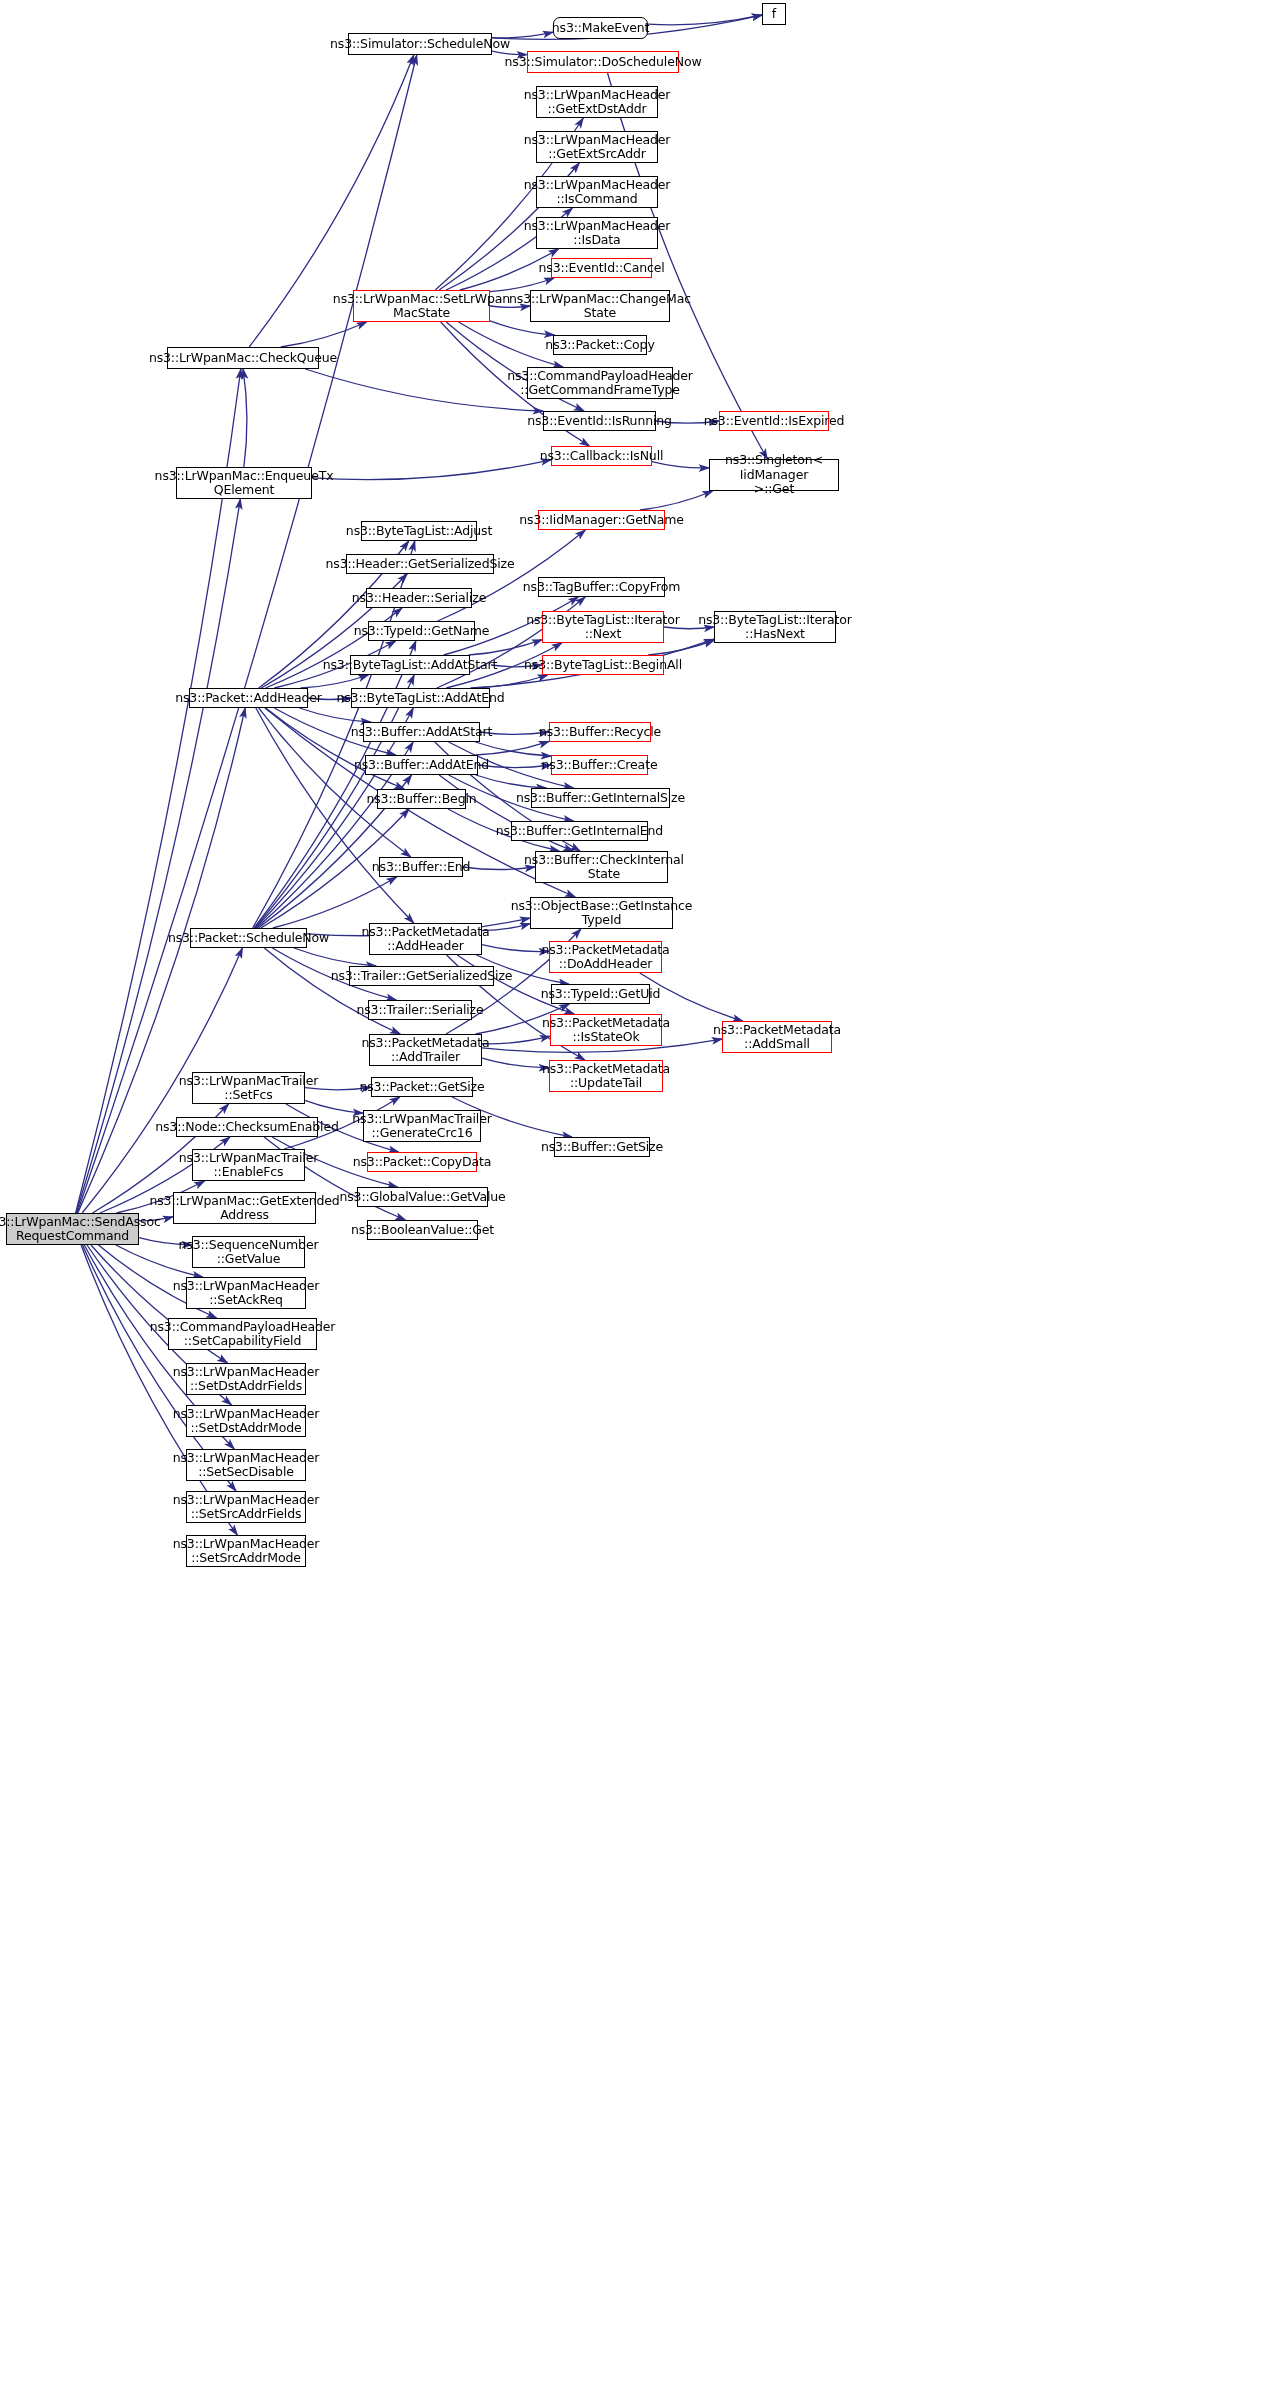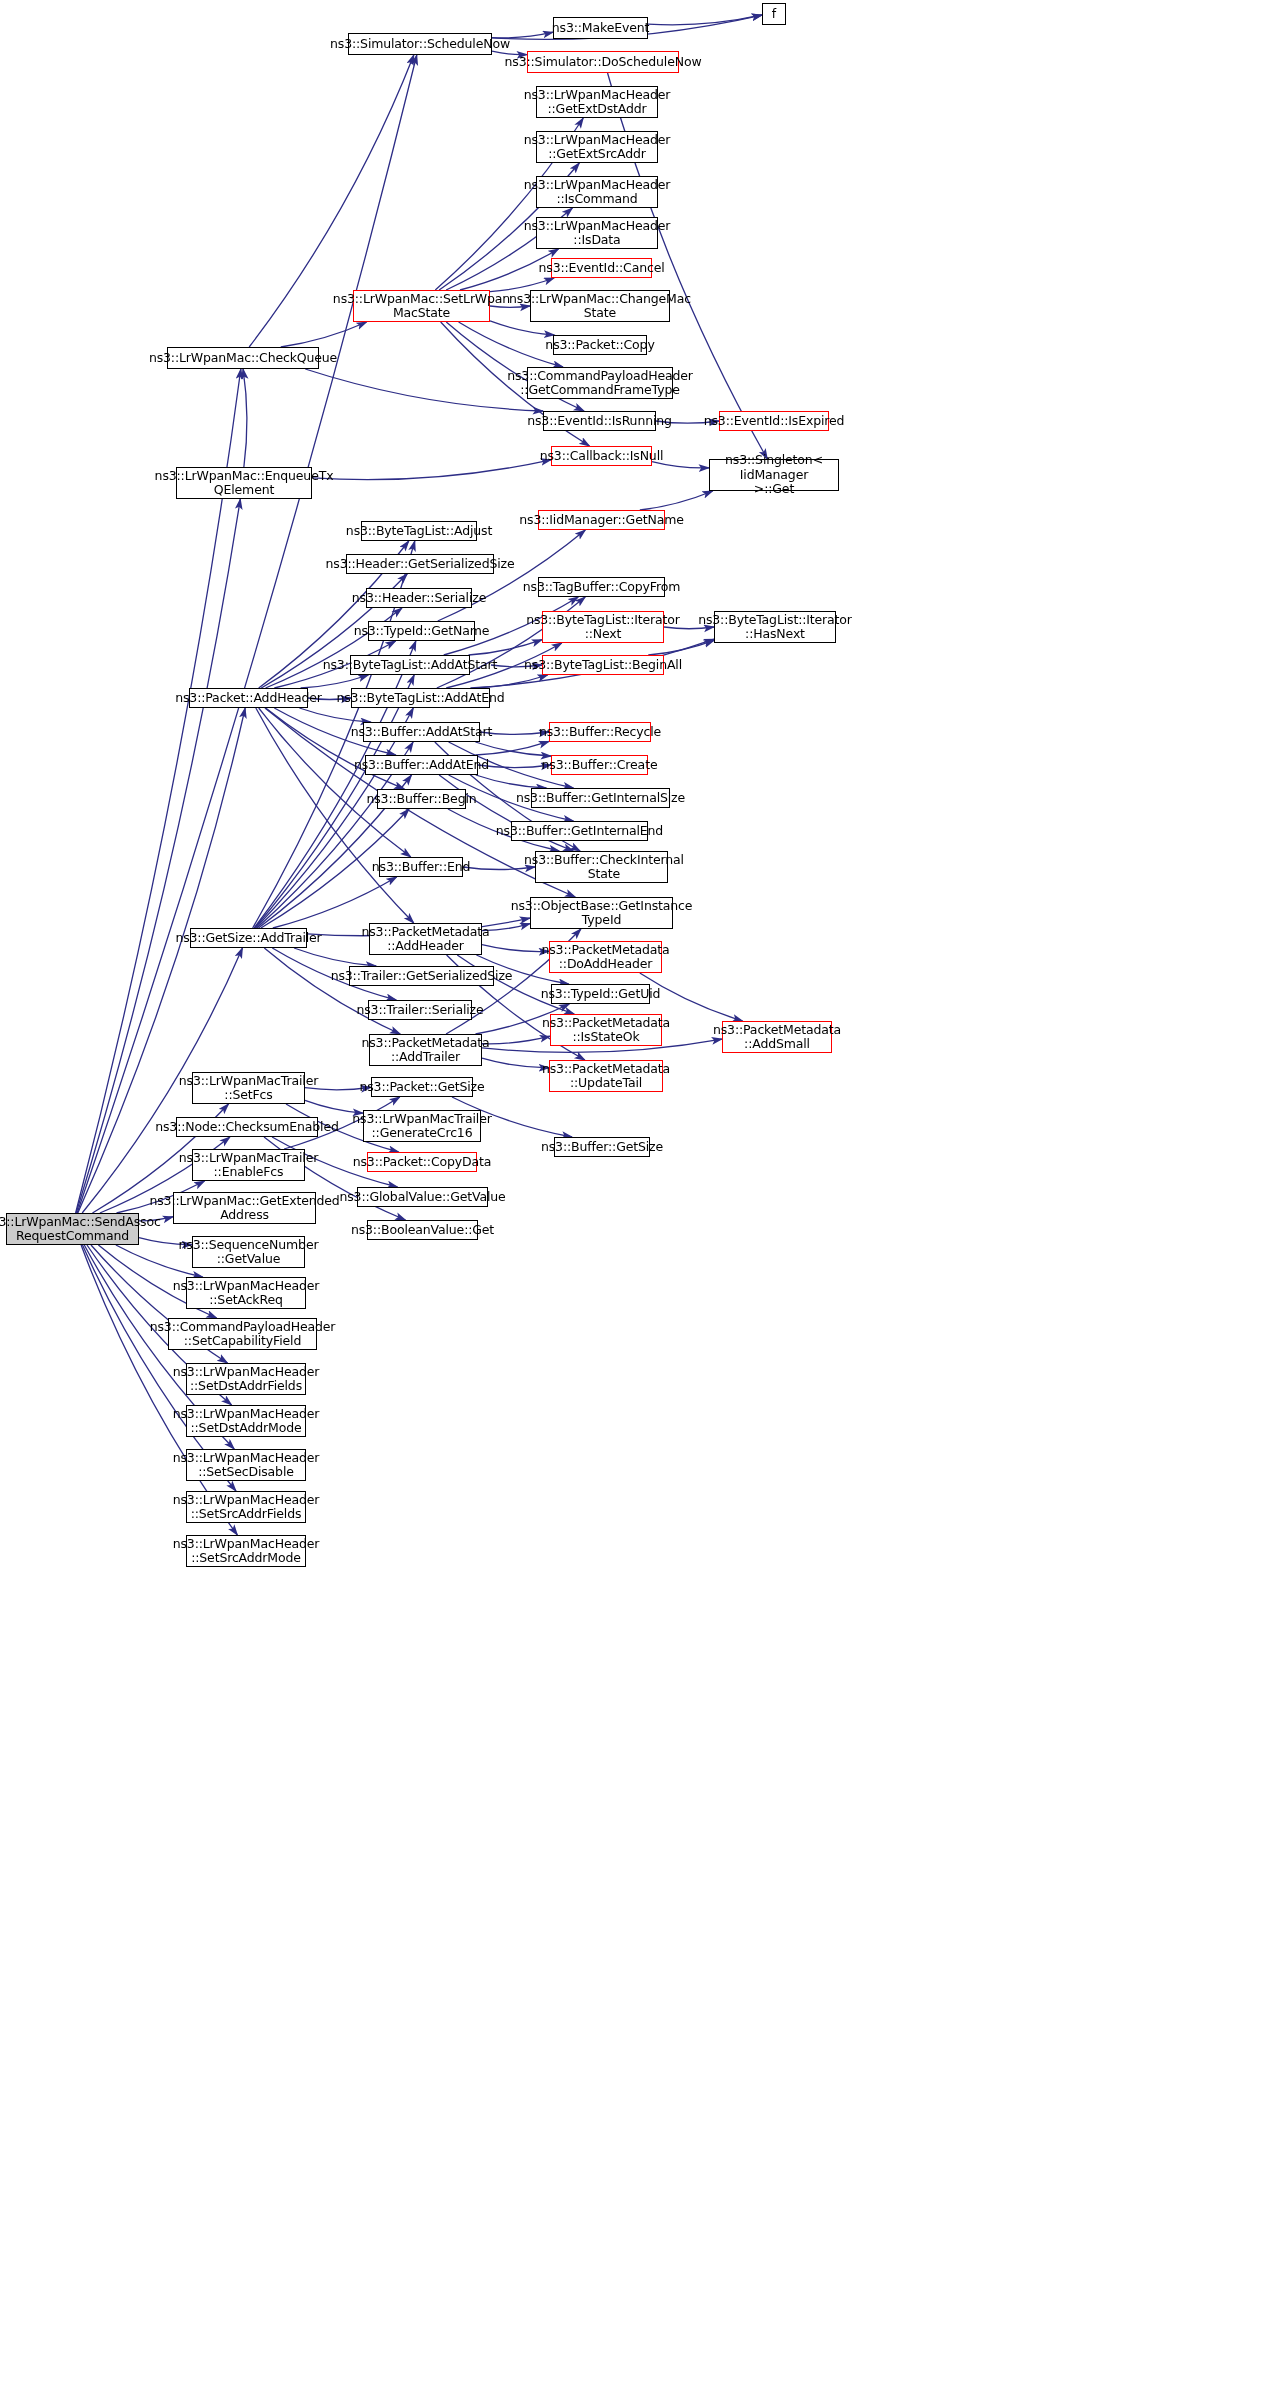--- a/index.html
+++ b/index.html
@@ -138,21 +138,21 @@
         <path d="M305,1100.3746397694524 Q333.1107780979827,1110.7862247838616 363,1113.077809798271" marker-end="url(#ah)"></path>
         <path d="M286.01351351351354,1104 Q338.9237837837838,1135.877837837838 398.55405405405406,1152" marker-end="url(#ah)"></path>
         <path d="M272.07142857142856,1137 Q331.25,1170.775 397.42857142857144,1187" marker-end="url(#ah)"></path>
         <path d="M264.0388349514563,1137 Q328.94,1188.3995631067962 405.4611650485437,1220" marker-end="url(#ah)"></path>
         <path d="M284.0897435897436,1149 Q345.5630769230769,1131.0966666666666 399.7564102564103,1097" marker-end="url(#ah)"></path>
       </g>
   </svg>
 <div class="node cur" style="left: 6px; top: 1213px; width: 133px; height: 32px;">ns3::LrWpanMac::SendAssoc
 RequestCommand</div>
     <div class="node" style="left: 348px; top: 33px; width: 144px; height: 22px;">ns3::Simulator::ScheduleNow</div>
-    <div class="node" style="left: 553px; top: 17px; width: 95px; height: 22px;">ns3::MakeEvent</div>
+    <div class="node" style="left: 553px; top: 17px; width: 95px; height: 22px; border-radius: 7px;">ns3::MakeEvent</div>
     <div class="node" style="left: 762px; top: 3px; width: 24px; height: 22px;">f</div>
     <div class="node red" style="left: 527px; top: 51px; width: 152px; height: 22px;">ns3::Simulator::DoScheduleNow</div>
     <div class="node" style="left: 536px; top: 86px; width: 122px; height: 32px;">ns3::LrWpanMacHeader
 ::GetExtDstAddr</div>
     <div class="node" style="left: 536px; top: 131px; width: 122px; height: 32px;">ns3::LrWpanMacHeader
 ::GetExtSrcAddr</div>
     <div class="node" style="left: 536px; top: 176px; width: 122px; height: 32px;">ns3::LrWpanMacHeader
 ::IsCommand</div>
     <div class="node" style="left: 536px; top: 217px; width: 122px; height: 32px;">ns3::LrWpanMacHeader
 ::IsData</div>
@@ -193,21 +193,21 @@
     <div class="node" style="left: 531px; top: 788px; width: 139px; height: 20px;">ns3::Buffer::GetInternalSize</div>
     <div class="node" style="left: 377px; top: 789px; width: 89px; height: 20px;">ns3::Buffer::Begin</div>
     <div class="node" style="left: 511px; top: 821px; width: 137px; height: 20px;">ns3::Buffer::GetInternalEnd</div>
     <div class="node" style="left: 379px; top: 857px; width: 84px; height: 20px;">ns3::Buffer::End</div>
     <div class="node" style="left: 535px; top: 851px; width: 133px; height: 32px; padding-left: 8px;">ns3::Buffer::CheckInternal
 State</div>
     <div class="node" style="left: 530px; top: 897px; width: 143px; height: 32px;">ns3::ObjectBase::GetInstance
 TypeId</div>
     <div class="node" style="left: 369px; top: 923px; width: 113px; height: 32px;">ns3::PacketMetadata
 ::AddHeader</div>
-    <div class="node" style="left: 190px; top: 928px; width: 117px; height: 20px;">ns3::GetSize::AddTrailer</div>
+    <div class="node" style="left: 190px; top: 928px; width: 117px; height: 20px;">ns3::Packet::ScheduleNow</div>
     <div class="node red" style="left: 549px; top: 941px; width: 113px; height: 32px;">ns3::PacketMetadata
 ::DoAddHeader</div>
     <div class="node" style="left: 349px; top: 966px; width: 145px; height: 20px;">ns3::Trailer::GetSerializedSize</div>
     <div class="node" style="left: 551px; top: 984px; width: 99px; height: 20px;">ns3::TypeId::GetUid</div>
     <div class="node" style="left: 368px; top: 1000px; width: 104px; height: 20px;">ns3::Trailer::Serialize</div>
     <div class="node red" style="left: 550px; top: 1014px; width: 112px; height: 32px;">ns3::PacketMetadata
 ::IsStateOk</div>
     <div class="node red" style="left: 722px; top: 1021px; width: 110px; height: 32px;">ns3::PacketMetadata
 ::AddSmall</div>
     <div class="node" style="left: 369px; top: 1034px; width: 113px; height: 32px;">ns3::PacketMetadata

